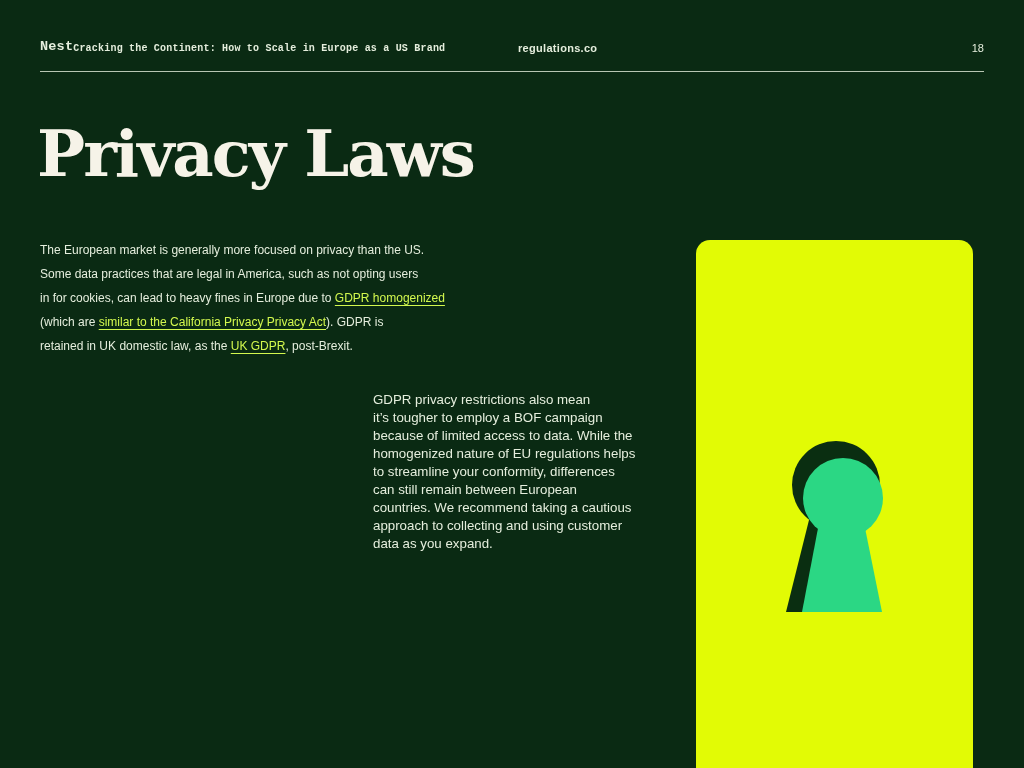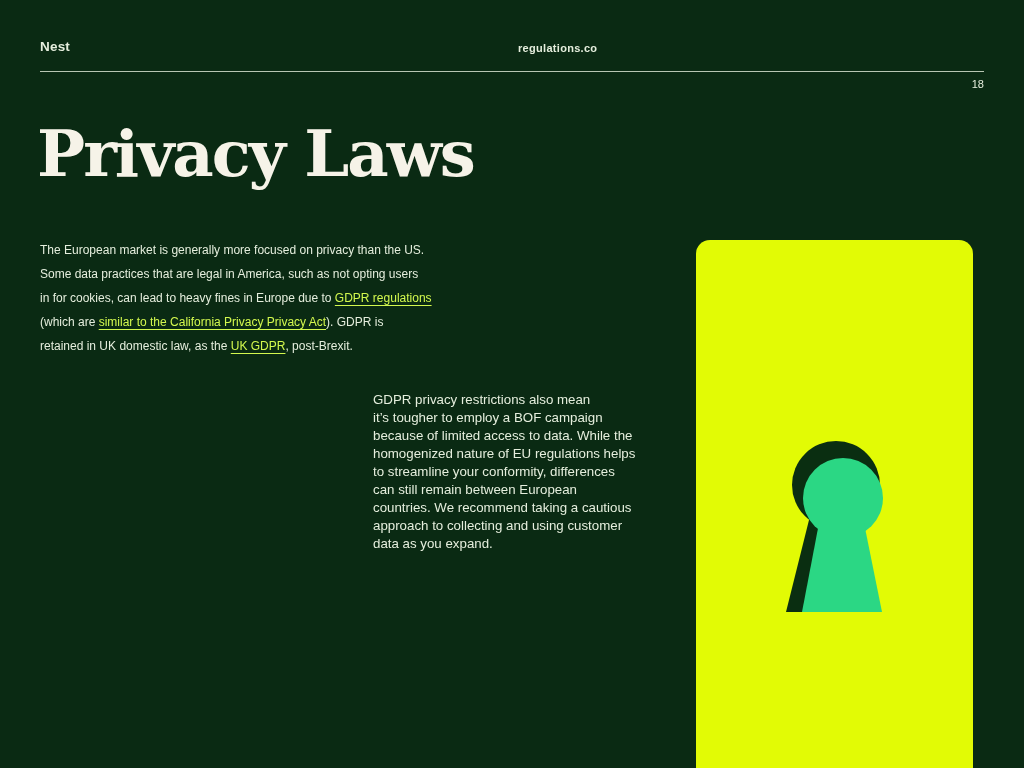--- a/index.html
+++ b/index.html
@@ -19,30 +19,31 @@
     width:1024px;height:768px;
     background:var(--background);
     overflow:hidden;
     font-family:"Liberation Sans", sans-serif;
     color:var(--text);
   }
   .header-brand-row{
     position:absolute;top:39px;left:40px;
     display:flex;align-items:flex-end;
     color:var(--text);
+    font-family:Liberation Mono, monospace;
   }
   .brand{font-size:13.5px;font-weight:700;letter-spacing:.2px;}
   .deck-title{font-size:10px;font-weight:700;letter-spacing:.2px;}
   .site{
     position:absolute;top:42px;left:518px;
     font-size:11px;font-weight:700;letter-spacing:.3px;color:var(--text);
   }
   .page-number{
     position:absolute;top:42px;right:40px;
-    font-size:11px;font-weight:400;color:var(--text);margin-top:36px;
+    font-size:11px;font-weight:400;color:var(--text);
   }
   .header-rule{
     position:absolute;top:71px;left:40px;right:40px;height:1px;
     background:var(--rule);
   }
   .page-title{
     position:absolute;top:100px;left:37px;
     font-family:"DejaVu Serif","Liberation Serif",serif;
     font-weight:700;
     font-size:64px;line-height:1.05;
@@ -79,30 +80,31 @@
   }
   .illustration-card svg{position:absolute;top:0;left:0;}
   .kh-shadow{fill:var(--keyhole-shadow);}
   .kh-green{fill:var(--keyhole);}
 </style>
 </head>
 <body>
 
 <div class="header-brand-row">
   <span class="brand">Nest</span>
+  <span class="deck-title">Cracking the Continent: How to Scale in Europe as a US Brand</span>
 </div>
 <span class="site">regulations.co</span>
 <span class="page-number">18</span>
 <div class="header-rule"></div>
 
 <h1 class="page-title">Privacy Laws</h1>
 
 <p class="body-paragraph"><span>The European market is generally more focused on privacy than the US.
 Some data practices that are legal in America, such as not opting users
-in for cookies, can lead to heavy fines in Europe due to </span><a class="body-link" href="#">GDPR regulations</a><span>
+in for cookies, can lead to heavy fines in Europe due to </span><a class="body-link" href="#">GDPR homogenized</a><span>
 (which are </span><a class="body-link" href="#">similar to the California Privacy Privacy Act</a><span>). GDPR is
 retained in UK domestic law, as the </span><a class="body-link" href="#">UK GDPR</a><span>, post-Brexit.</span></p>
 
 <p class="note-paragraph">GDPR privacy restrictions also mean
 it’s tougher to employ a BOF campaign
 because of limited access to data. While the
 homogenized nature of EU regulations helps
 to streamline your conformity, differences
 can still remain between European
 countries. We recommend taking a cautious

